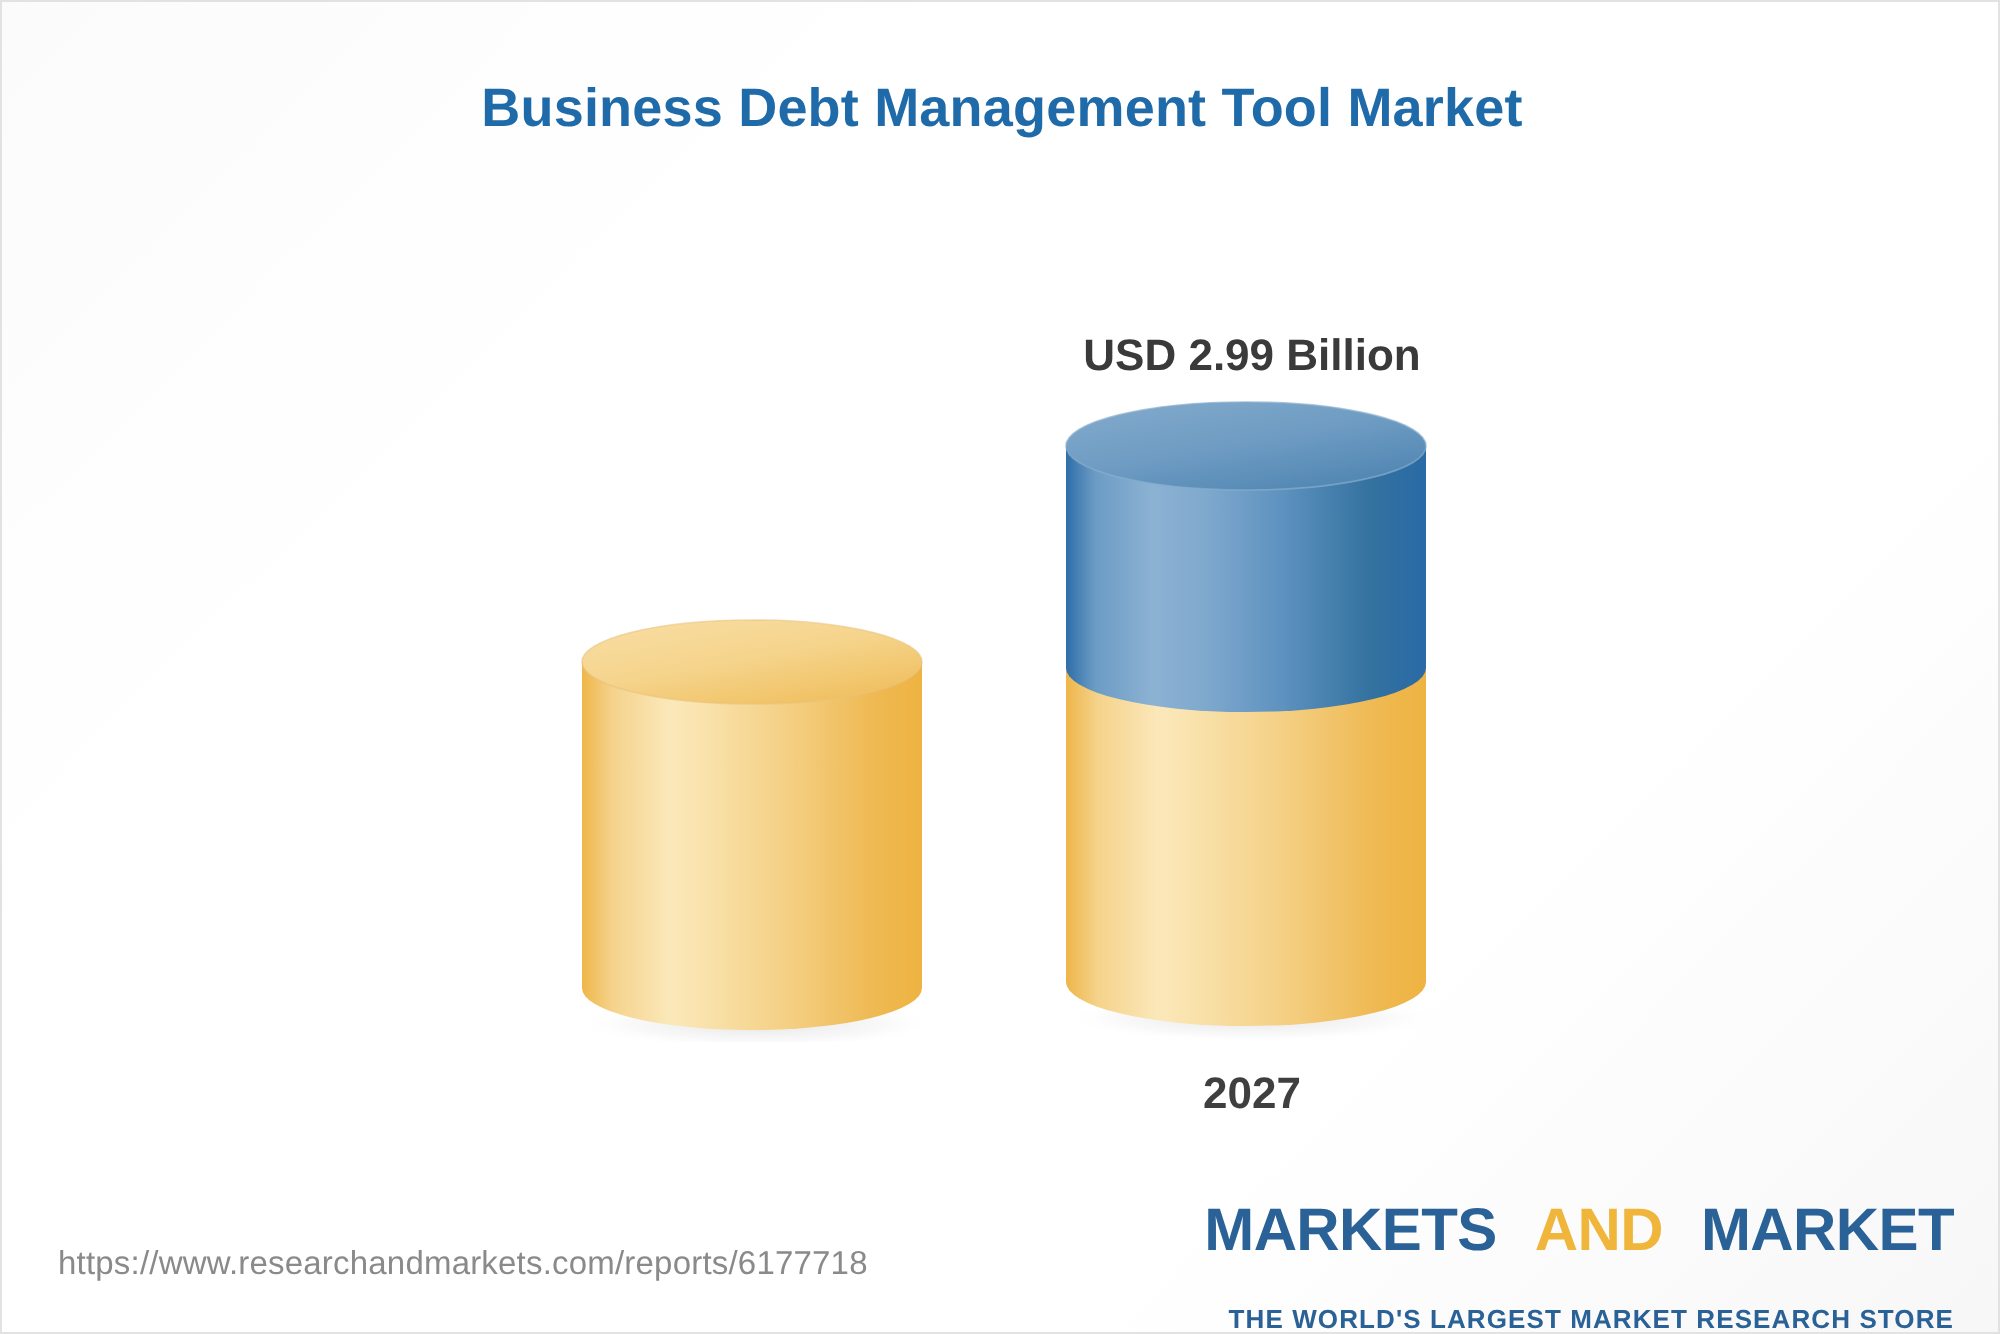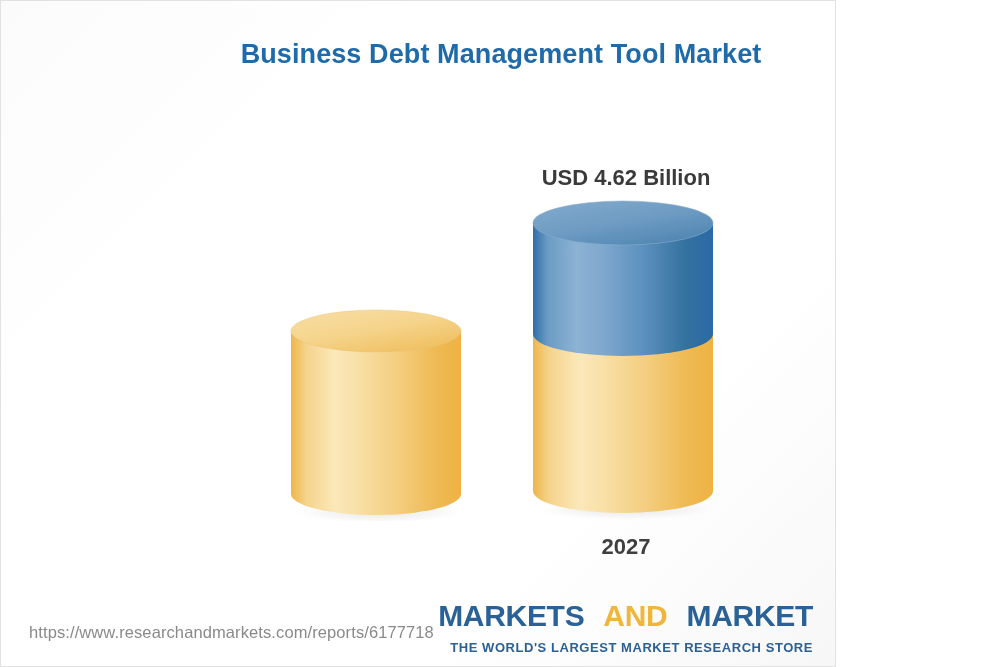--- a/index.html
+++ b/index.html
@@ -8,21 +8,21 @@
   }
   body {
     width: 1000px;
     height: 667px;
     font-family: "Liberation Sans", sans-serif;
     background: #ffffff;
     overflow: hidden;
   }
   #infographic {
     position: relative;
-    width: 836px;
+    width: 1000px;
     height: 667px;
     box-sizing: border-box;
     border: 1px solid #e2e2e2;
     background: linear-gradient(135deg, #fbfbfb 0%, #ffffff 28%, #ffffff 72%, #f7f7f7 100%);
     overflow: hidden;
     text-decoration: underline;
   }
 
   
   .chart-title {
@@ -97,21 +97,21 @@
   }
   .logo-main {
     font-size: 30px;
     font-weight: bold;
     color: #2a6196;
     letter-spacing: -0.3px;
     white-space: nowrap;
   }
   .logo-main .and { color: #f0b63c; }
   .logo-sub {
-    margin-top: 10px;
+    margin-top: 22px;
     font-size: 13px;
     font-weight: bold;
     color: #2a6196;
     letter-spacing: 0.55px;
     white-space: nowrap;
   }
 </style>
 </head>
 <body>
 
@@ -149,21 +149,21 @@
         <ellipse cx="92" cy="203" rx="90" ry="12" fill="url(#shadow1)"></ellipse>
 
         <path d="M4,22 L4,185 A85,21 0 0 0 174,185 L174,22 Z" fill="url(#yBody)"></path>
 
         <ellipse cx="89" cy="22" rx="85" ry="21" fill="url(#yTop)"></ellipse>
         <ellipse cx="89" cy="22" rx="85" ry="21" fill="none" stroke="#e9c37b" stroke-width="0.8" opacity="0.6"></ellipse>
       </svg>
     </div>
 
 
-    <div class="value-label" style="left:505px; top:164px; width:240px;">USD 4.62 Billion</div>
+    <div class="value-label" style="left:505px; top:164px; width:240px;">USD 2.99 Billion</div>
 
     <div class="cyl" style="left:528px; top:198px;">
       <svg width="192" height="322" viewBox="0 0 192 322" xmlns="http://www.w3.org/2000/svg">
         <defs>
           <linearGradient id="bBody" x1="0" y1="0" x2="1" y2="0">
             <stop offset="0%" stop-color="#2e6ea9"></stop>
             <stop offset="8%" stop-color="#6b9bc4"></stop>
             <stop offset="24%" stop-color="#8cb2d3"></stop>
             <stop offset="38%" stop-color="#80a9ce"></stop>
             <stop offset="60%" stop-color="#5e92bf"></stop>

